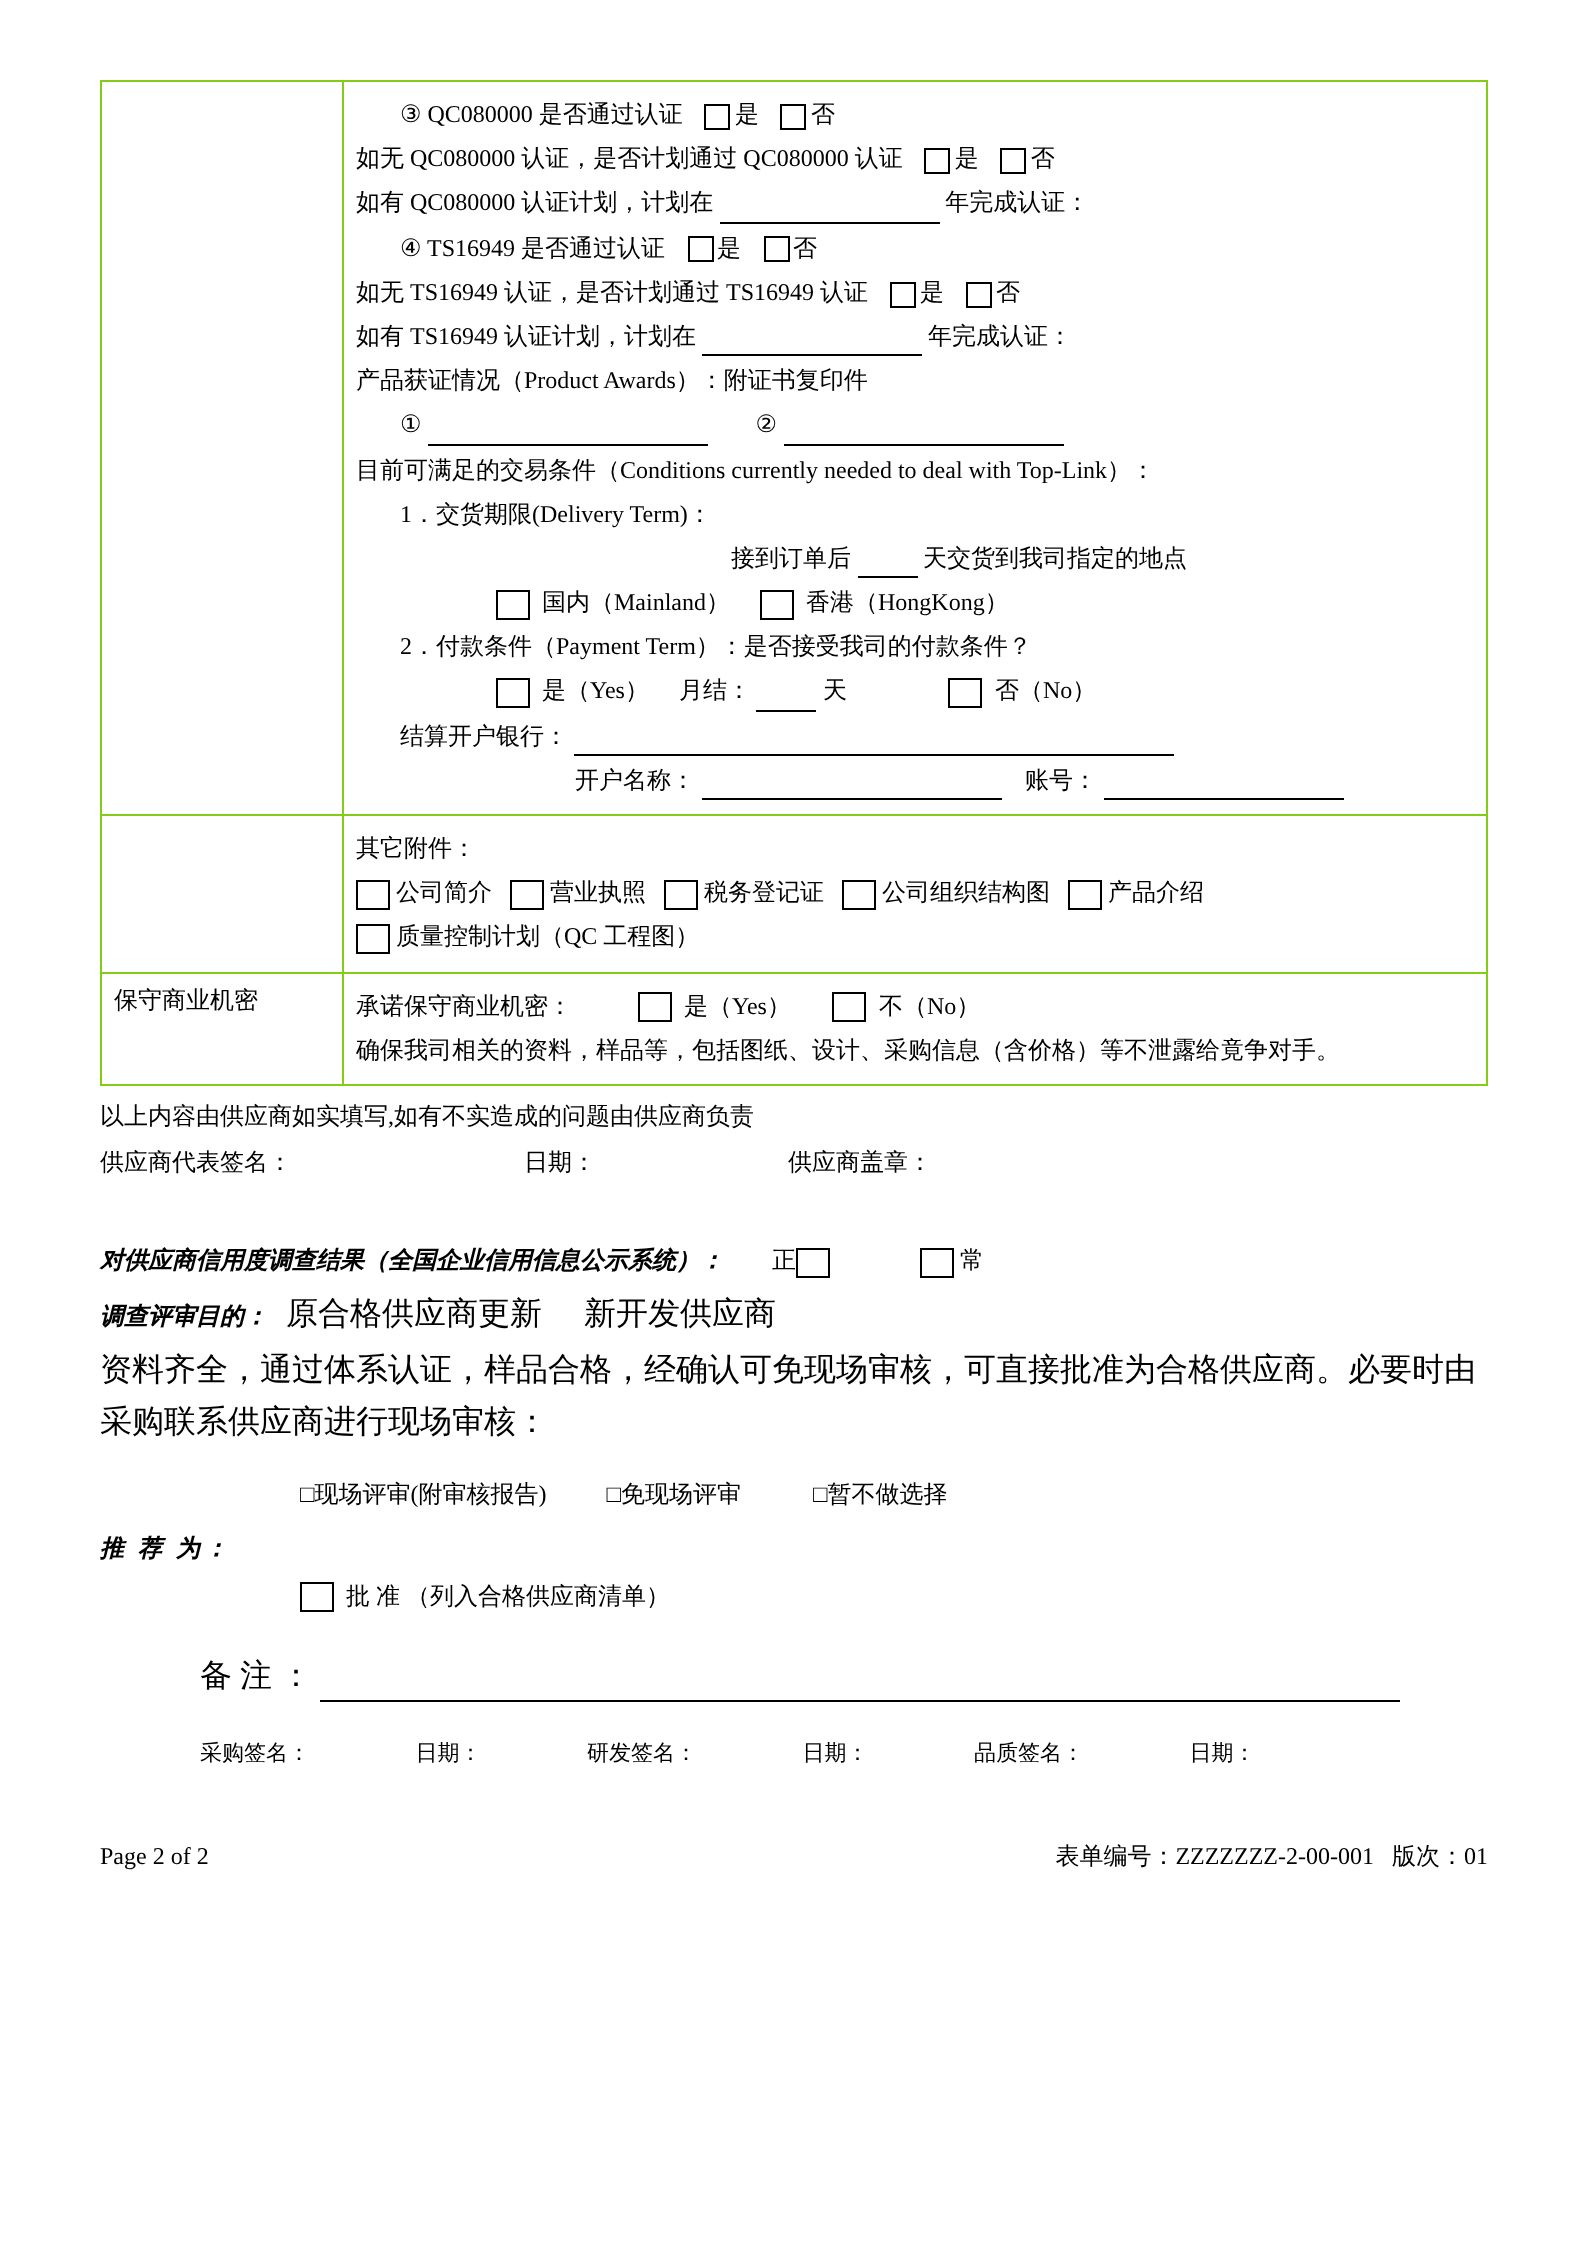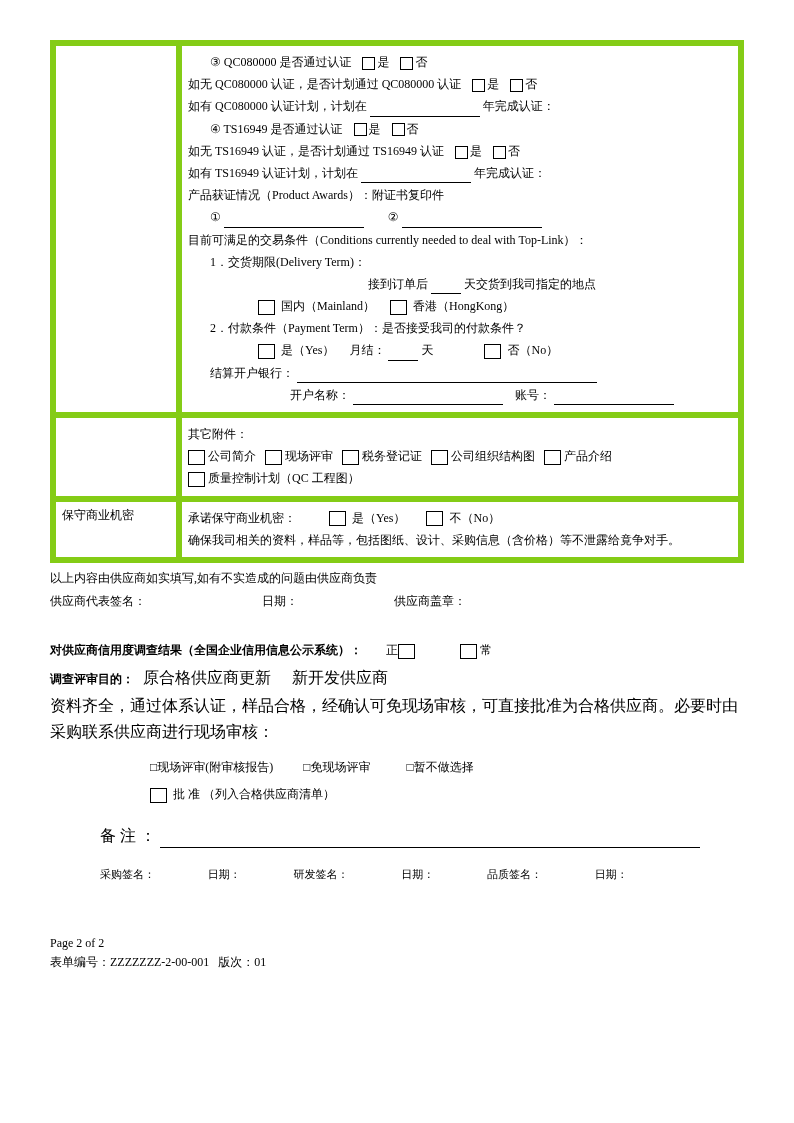--- a/index.html
+++ b/index.html
@@ -9,21 +9,21 @@
     padding: 40px 50px 30px 50px;
     width: 694px;
     color: #000;
     line-height: 1.6;
   }
   table.main {
     border-collapse: collapse;
     width: 100%;
   }
   table.main td {
-    border: 6px solid #84cc16;
+    border: 1px solid #84cc16;
     padding: 4px 6px;
     vertical-align: top;
   }
   .left-col {
     width: 108px;
   }
   .cbox {
     display: inline-block;
     width: 11px;
     height: 11px;
@@ -46,27 +46,26 @@
     height: 14px;
     vertical-align: bottom;
   }
   .line-row {
     margin: 3px 0;
   }
   .indent1 { padding-left: 22px; }
   .indent2 { padding-left: 44px; text-align: center; }
   .indent3 { padding-left: 70px; }
   .section-break { margin-top: 30px; }
-  .bold { font-weight: bold; }
+  .bold { font-weight: bold; font-style: italic; }
   .footer {
     display: flex;
     justify-content: space-between;
-    margin-top: 50px;
+    margin-top: 32px;
     font-size: 12px;
-    flex-direction: column;
   }
   .sig-row {
     margin-top: 10px;
     font-size: 11px;
   }
   .sig-row span { display:inline-block; }
   .remark-line {
     border-bottom: 1px solid #000;
     display:inline-block;
     width: 540px;
@@ -156,21 +155,21 @@
         <span class="uline" style="min-width:120px"></span>
       </div>
     </td>
   </tr>
   <tr>
     <td class="left-col"></td>
     <td>
       <div class="line-row">其它附件：</div>
       <div class="line-row">
         <span class="bigbox"></span><span>公司简介</span>&nbsp;&nbsp;
-        <span class="bigbox"></span><span>现场评审</span>&nbsp;&nbsp;
+        <span class="bigbox"></span><span>营业执照</span>&nbsp;&nbsp;
         <span class="bigbox"></span><span>税务登记证</span>&nbsp;&nbsp;
         <span class="bigbox"></span><span>公司组织结构图</span>&nbsp;&nbsp;
         <span class="bigbox"></span><span>产品介绍</span>
       </div>
       <div class="line-row">
         <span class="bigbox"></span><span>质量控制计划（QC 工程图）</span>
       </div>
     </td>
   </tr>
   <tr>
@@ -213,20 +212,21 @@
 <div class="small" style="margin-top:3px">资料齐全，通过体系认证，样品合格，经确认可免现场审核，可直接批准为合格供应商。必要时由采购联系供应商进行现场审核：</div>
 <div style="margin-top:14px;padding-left:100px">
   <span>□现场评审(附审核报告)</span>
   &nbsp;&nbsp;&nbsp;&nbsp;&nbsp;&nbsp;&nbsp;&nbsp;
   <span>□免现场评审</span>
   &nbsp;&nbsp;&nbsp;&nbsp;&nbsp;&nbsp;&nbsp;&nbsp;&nbsp;&nbsp;
   <span>□暂不做选择</span>
 </div>
 
 <div style="margin-top:8px">
+  <div class="bold" style="letter-spacing:2px">推 荐 为：</div>
   <div style="padding-left:100px;margin-top:4px">
     <span class="bigbox"></span>
     <span>批  准 （列入合格供应商清单）</span>
   </div>
   <div style="padding-left:50px;margin-top:18px" class="small">
     <span>备 注   ：</span>
     <span class="remark-line"></span>
   </div>
 </div>
 

